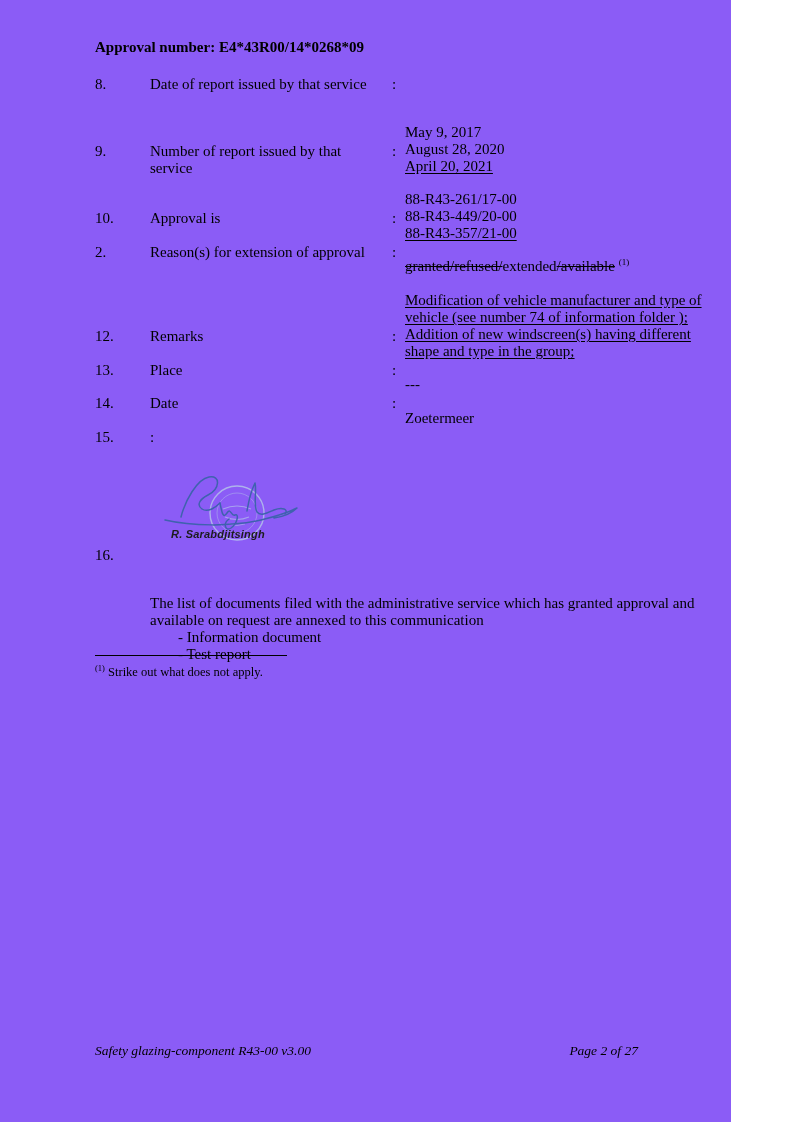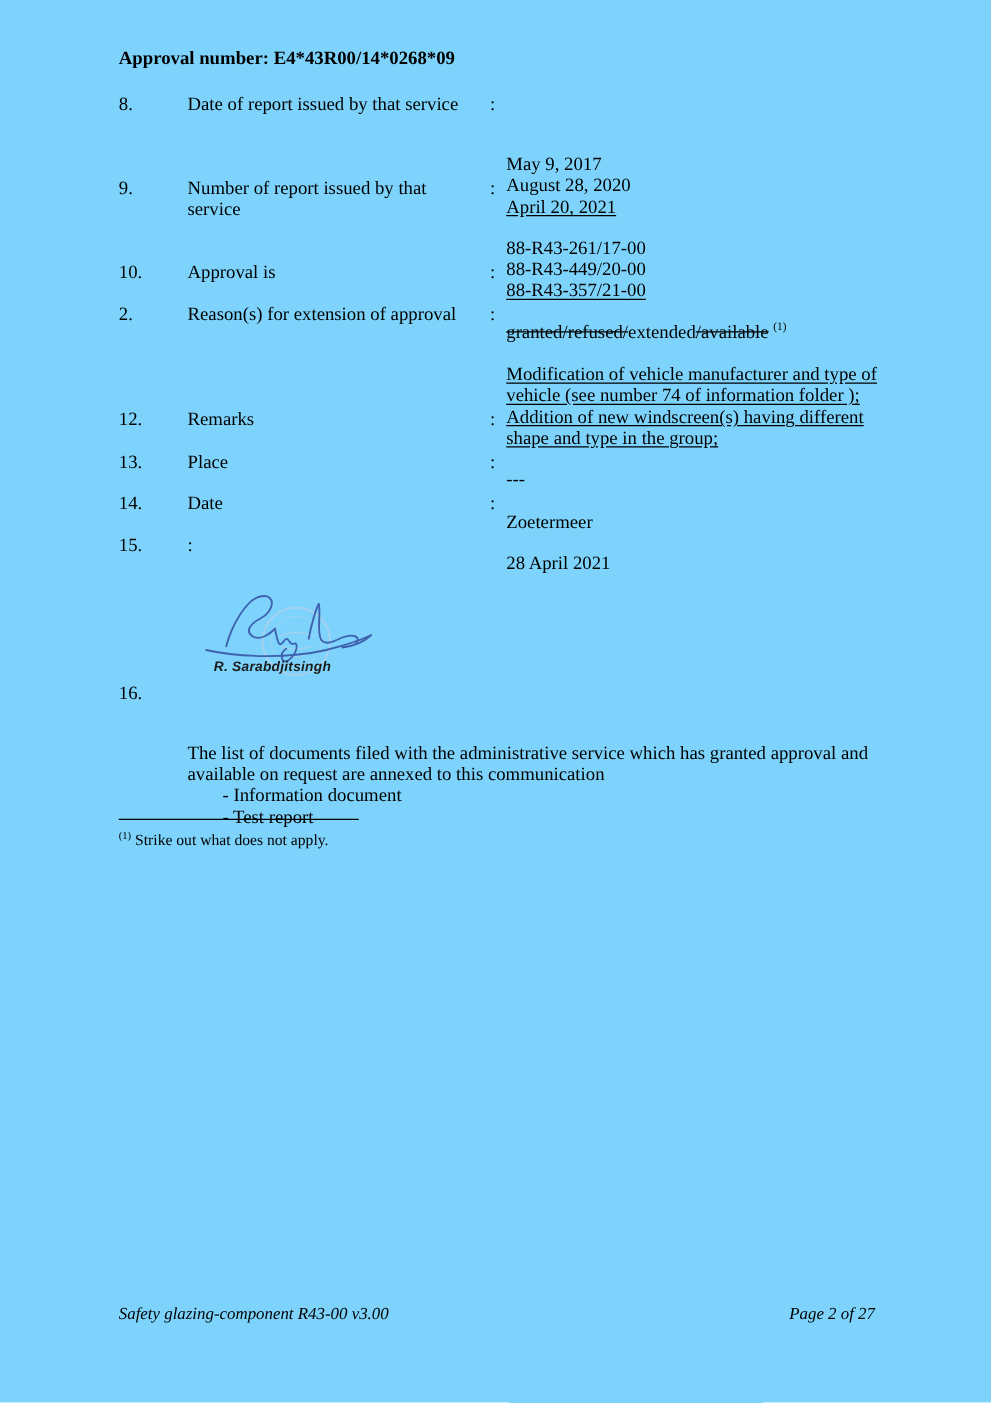--- a/index.html
+++ b/index.html
@@ -1,17 +1,17 @@
 <!DOCTYPE html>
 <html style="--ink: #3f62ae; --stamp: #b9d0e8;"><head>
 <meta charset="utf-8">
 <style>
   html,body { margin:0; padding:0; background:#fff; }
   .page {
-    position:relative; width:793px; height:1122px; background:#7dd3fc;
+    position:relative; width:731px; height:1122px; background:#8b5cf6;
     font-family:"Liberation Serif", serif; font-size:15px; line-height:17px;
     color:#000; overflow:hidden;
   }
   .hdr { position:absolute; left:95px; top:39px; font-weight:bold; white-space:nowrap; }
   .row { position:absolute; left:95px; width:612px; display:flex; align-items:flex-start; }
   .num   { width:55px;  flex:none; }
   .label { width:242px; flex:none; }
   .label.nw, .vline.nw { white-space:nowrap; }
   .colon { width:13px;  flex:none; }
   .value { flex:1; min-width:0;margin-top:48px; }
@@ -94,21 +94,20 @@
     <div class="num">13.</div>
     <div class="label nw">Place</div>
     <div class="colon">:</div>
     <div class="value nw">Zoetermeer</div>
   </div>
 
   <div class="row" style="top:395px">
     <div class="num">14.</div>
     <div class="label nw">Date</div>
     <div class="colon">:</div>
-    <div class="value nw">28 April 2021</div>
   </div>
 
   <div class="row" style="top:429px">
     <div class="num">15.</div>
     <div class="colon">:</div>
     <div class="value">
       <div class="sig-wrap">
         <svg class="sig-svg" width="150" height="78" viewBox="0 0 150 78">
 
           <g fill="none" stroke="var(--stamp)" opacity="0.75">

